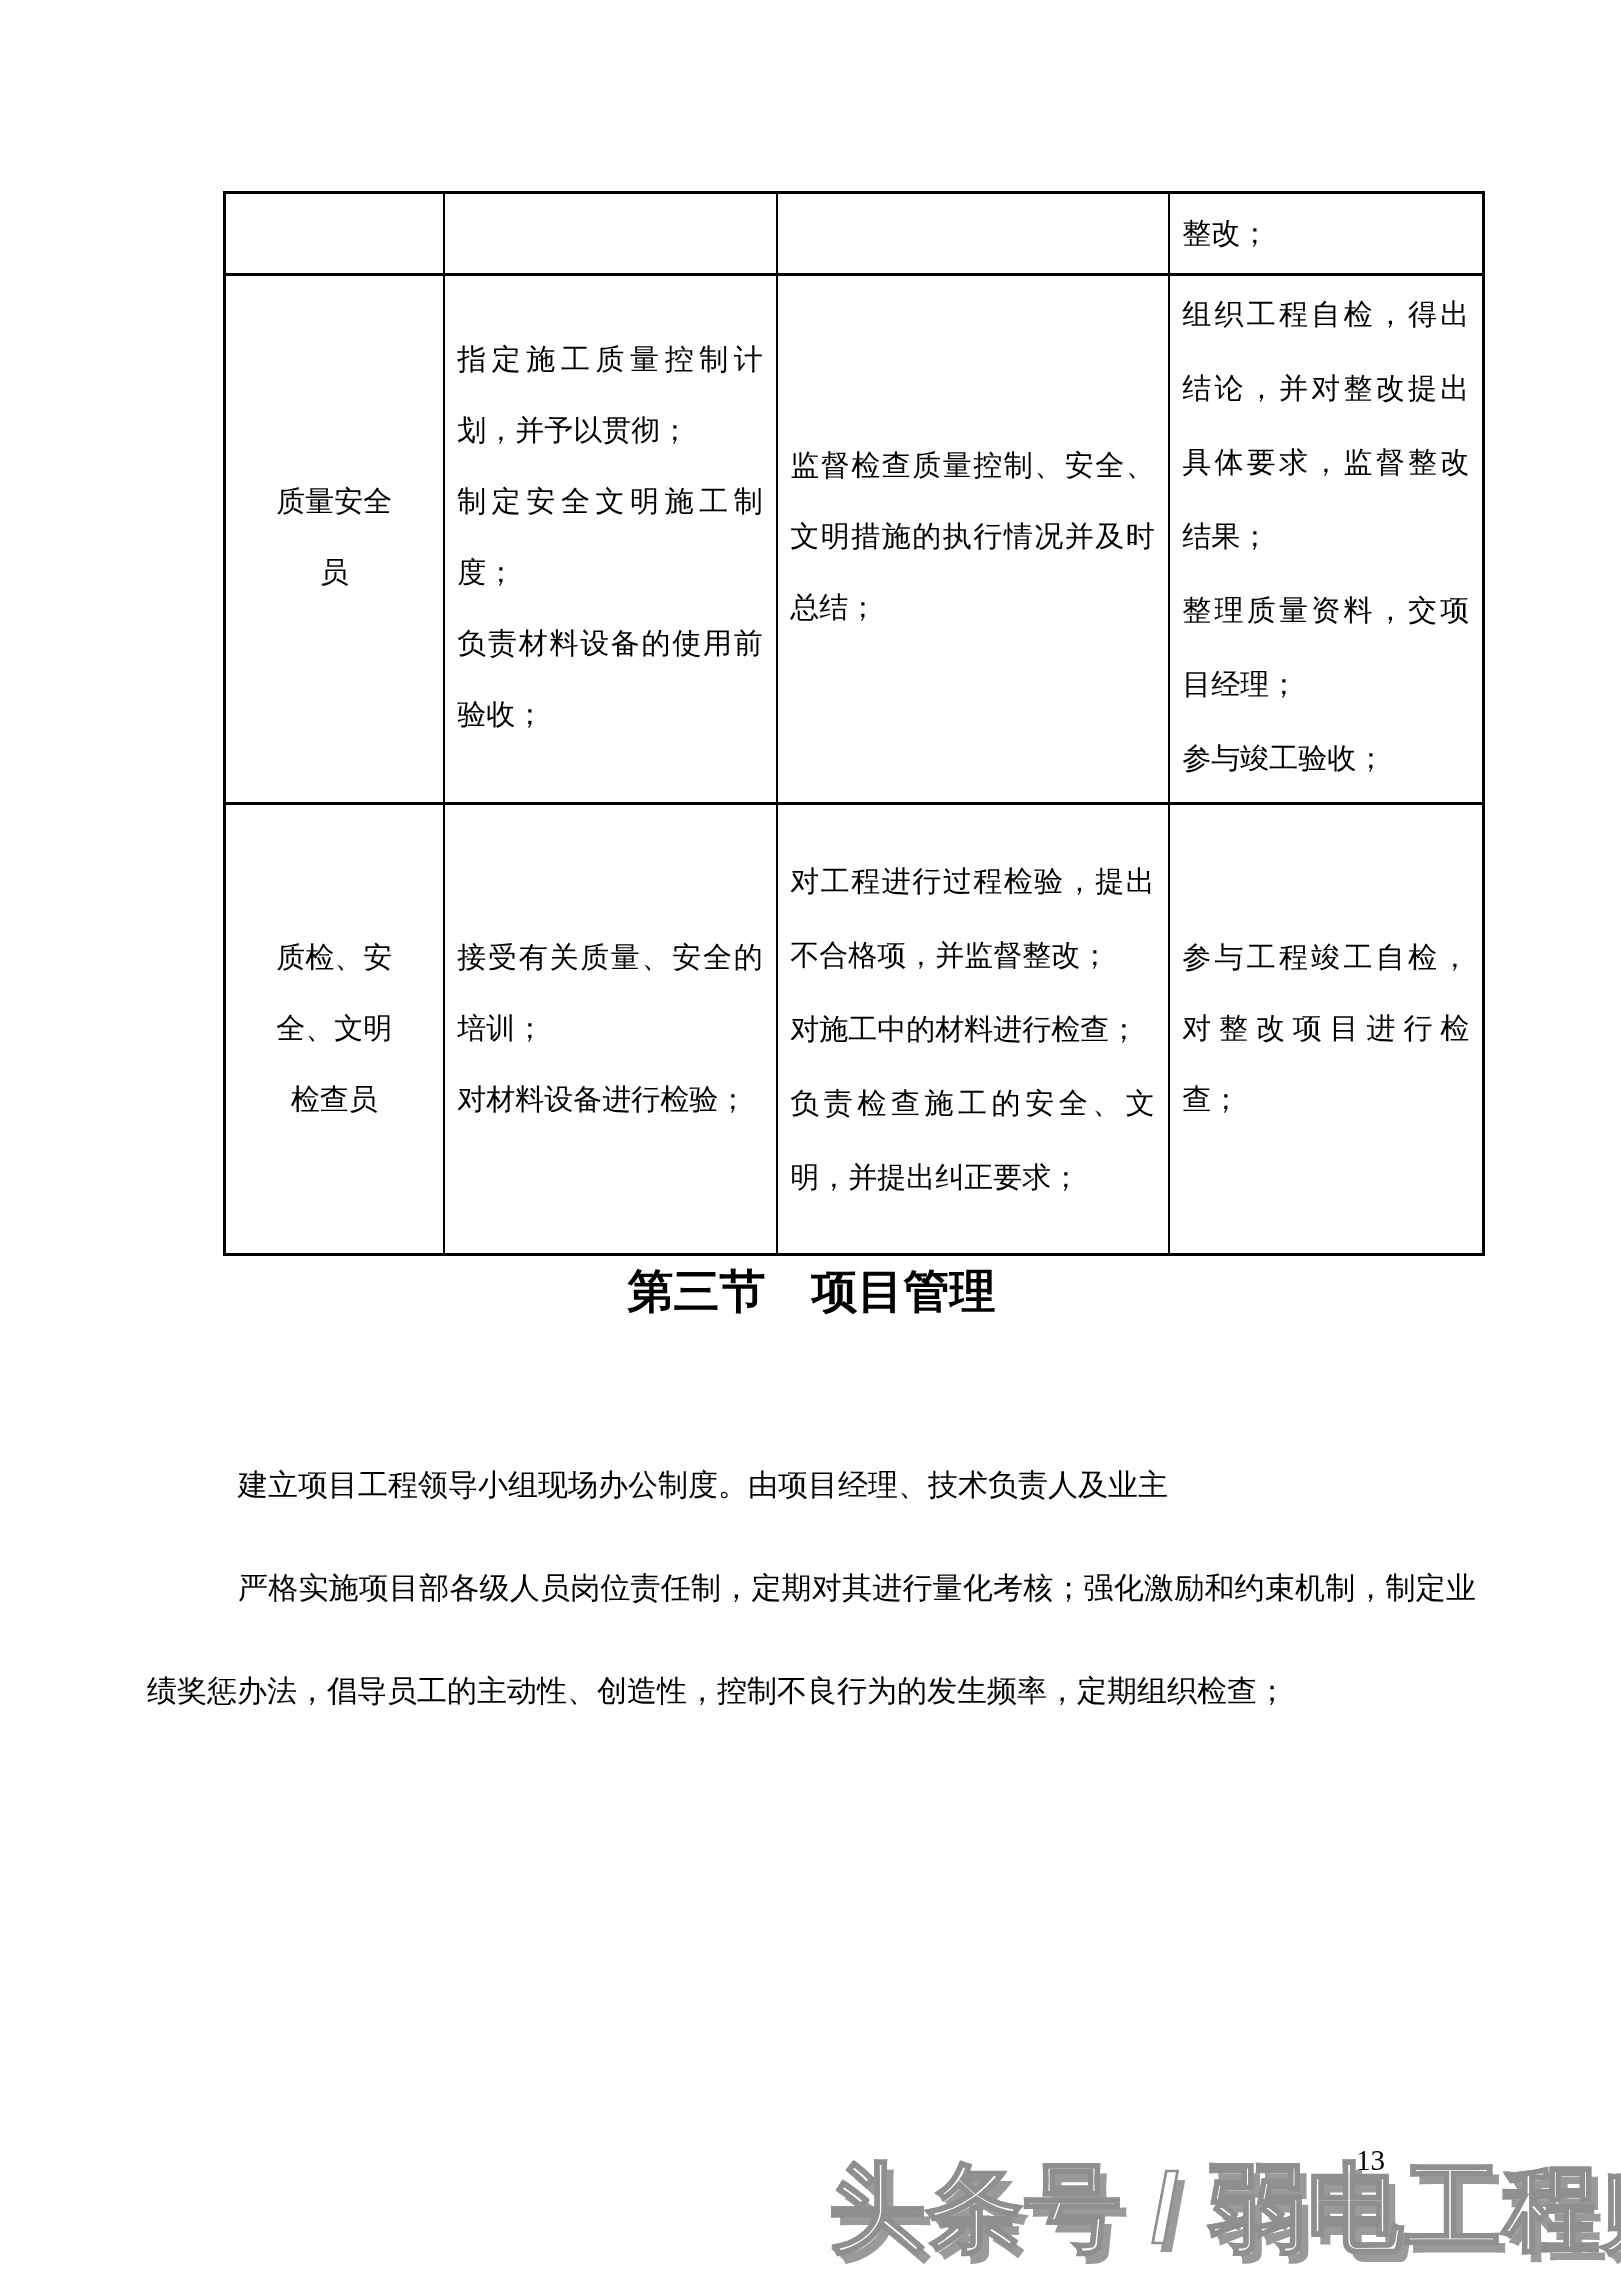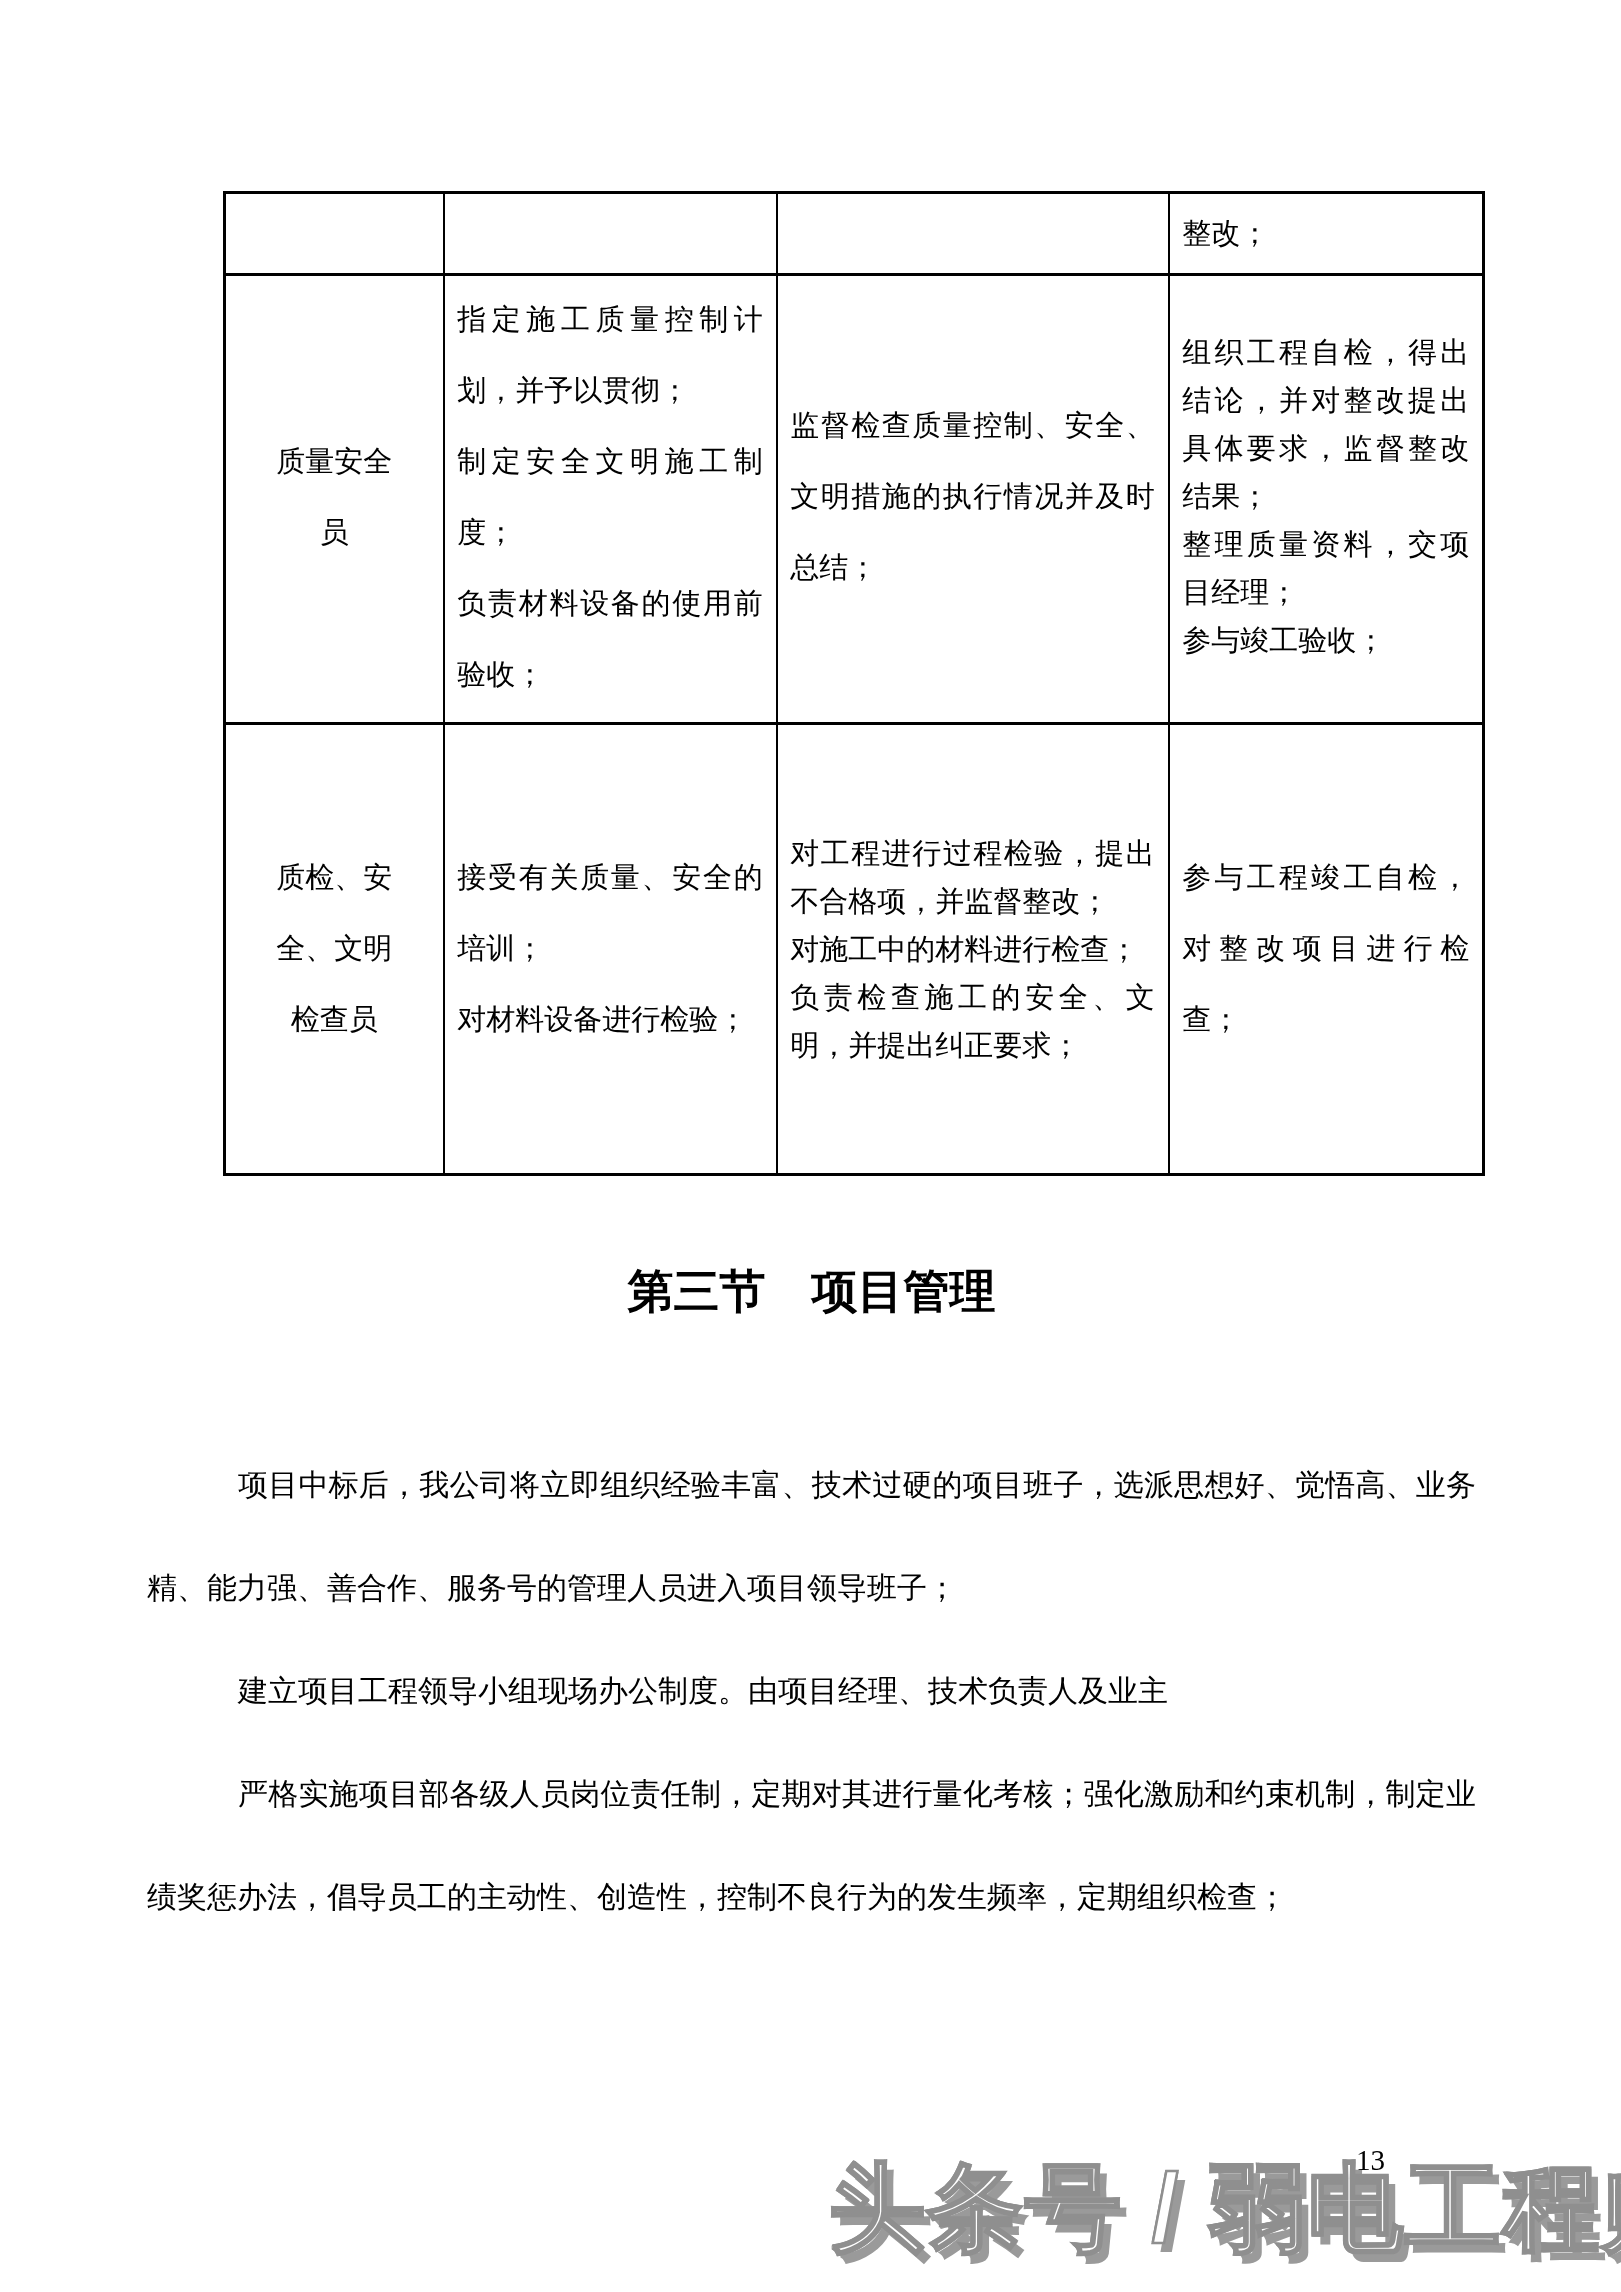--- a/index.html
+++ b/index.html
@@ -18,21 +18,21 @@
     font-size:29px;
   }
   .roles-table td{
     border:2px solid #000;
     border-top-width:3.9px;border-bottom-width:3.9px;
     vertical-align:middle;
     padding:3.9px 12.7px;
     line-height:71px;
   }
   .roles-table td p{margin:0;text-align:justify;}
-  .roles-table td.tight{line-height:48px;}
+  .roles-table td.tight{line-height:74px;}
   .roles-table td.vt{vertical-align:top;}
   .roles-table td.role{
     text-align:center;padding:0 37px;
   }
   .roles-table td.role p{text-align:center;}
   tr.r0 td{height:58px;}
   tr.r1 td{height:438px;font-family:Liberation Mono, monospace;}
   tr.r2 td{height:441px;}
 
   
@@ -123,21 +123,20 @@
       <td>
         <p>参与工程竣工自检，对整改项目进行检查；</p>
       </td>
     </tr>
   </tbody>
 </table>
 
 <h2 class="section-heading">第三节　项目管理</h2>
 
 <div class="body-text">
-  <p>项目中标后，我公司将立即组织经验丰富、技术过硬的项目班子，选派思想好、觉悟高、业务精、能力强、善合作、服务号的管理人员进入项目领导班子；</p>
   <p>建立项目工程领导小组现场办公制度。由项目经理、技术负责人及业主</p>
   <p>严格实施项目部各级人员岗位责任制，定期对其进行量化考核；强化激励和约束机制，制定业绩奖惩办法，倡导员工的主动性、创造性，控制不良行为的发生频率，定期组织检查；</p>
 </div>
 
 <div class="page-number">13</div>
 
 <div class="watermark">头条号 / 弱电工程师</div>
 
 
 </body></html>

